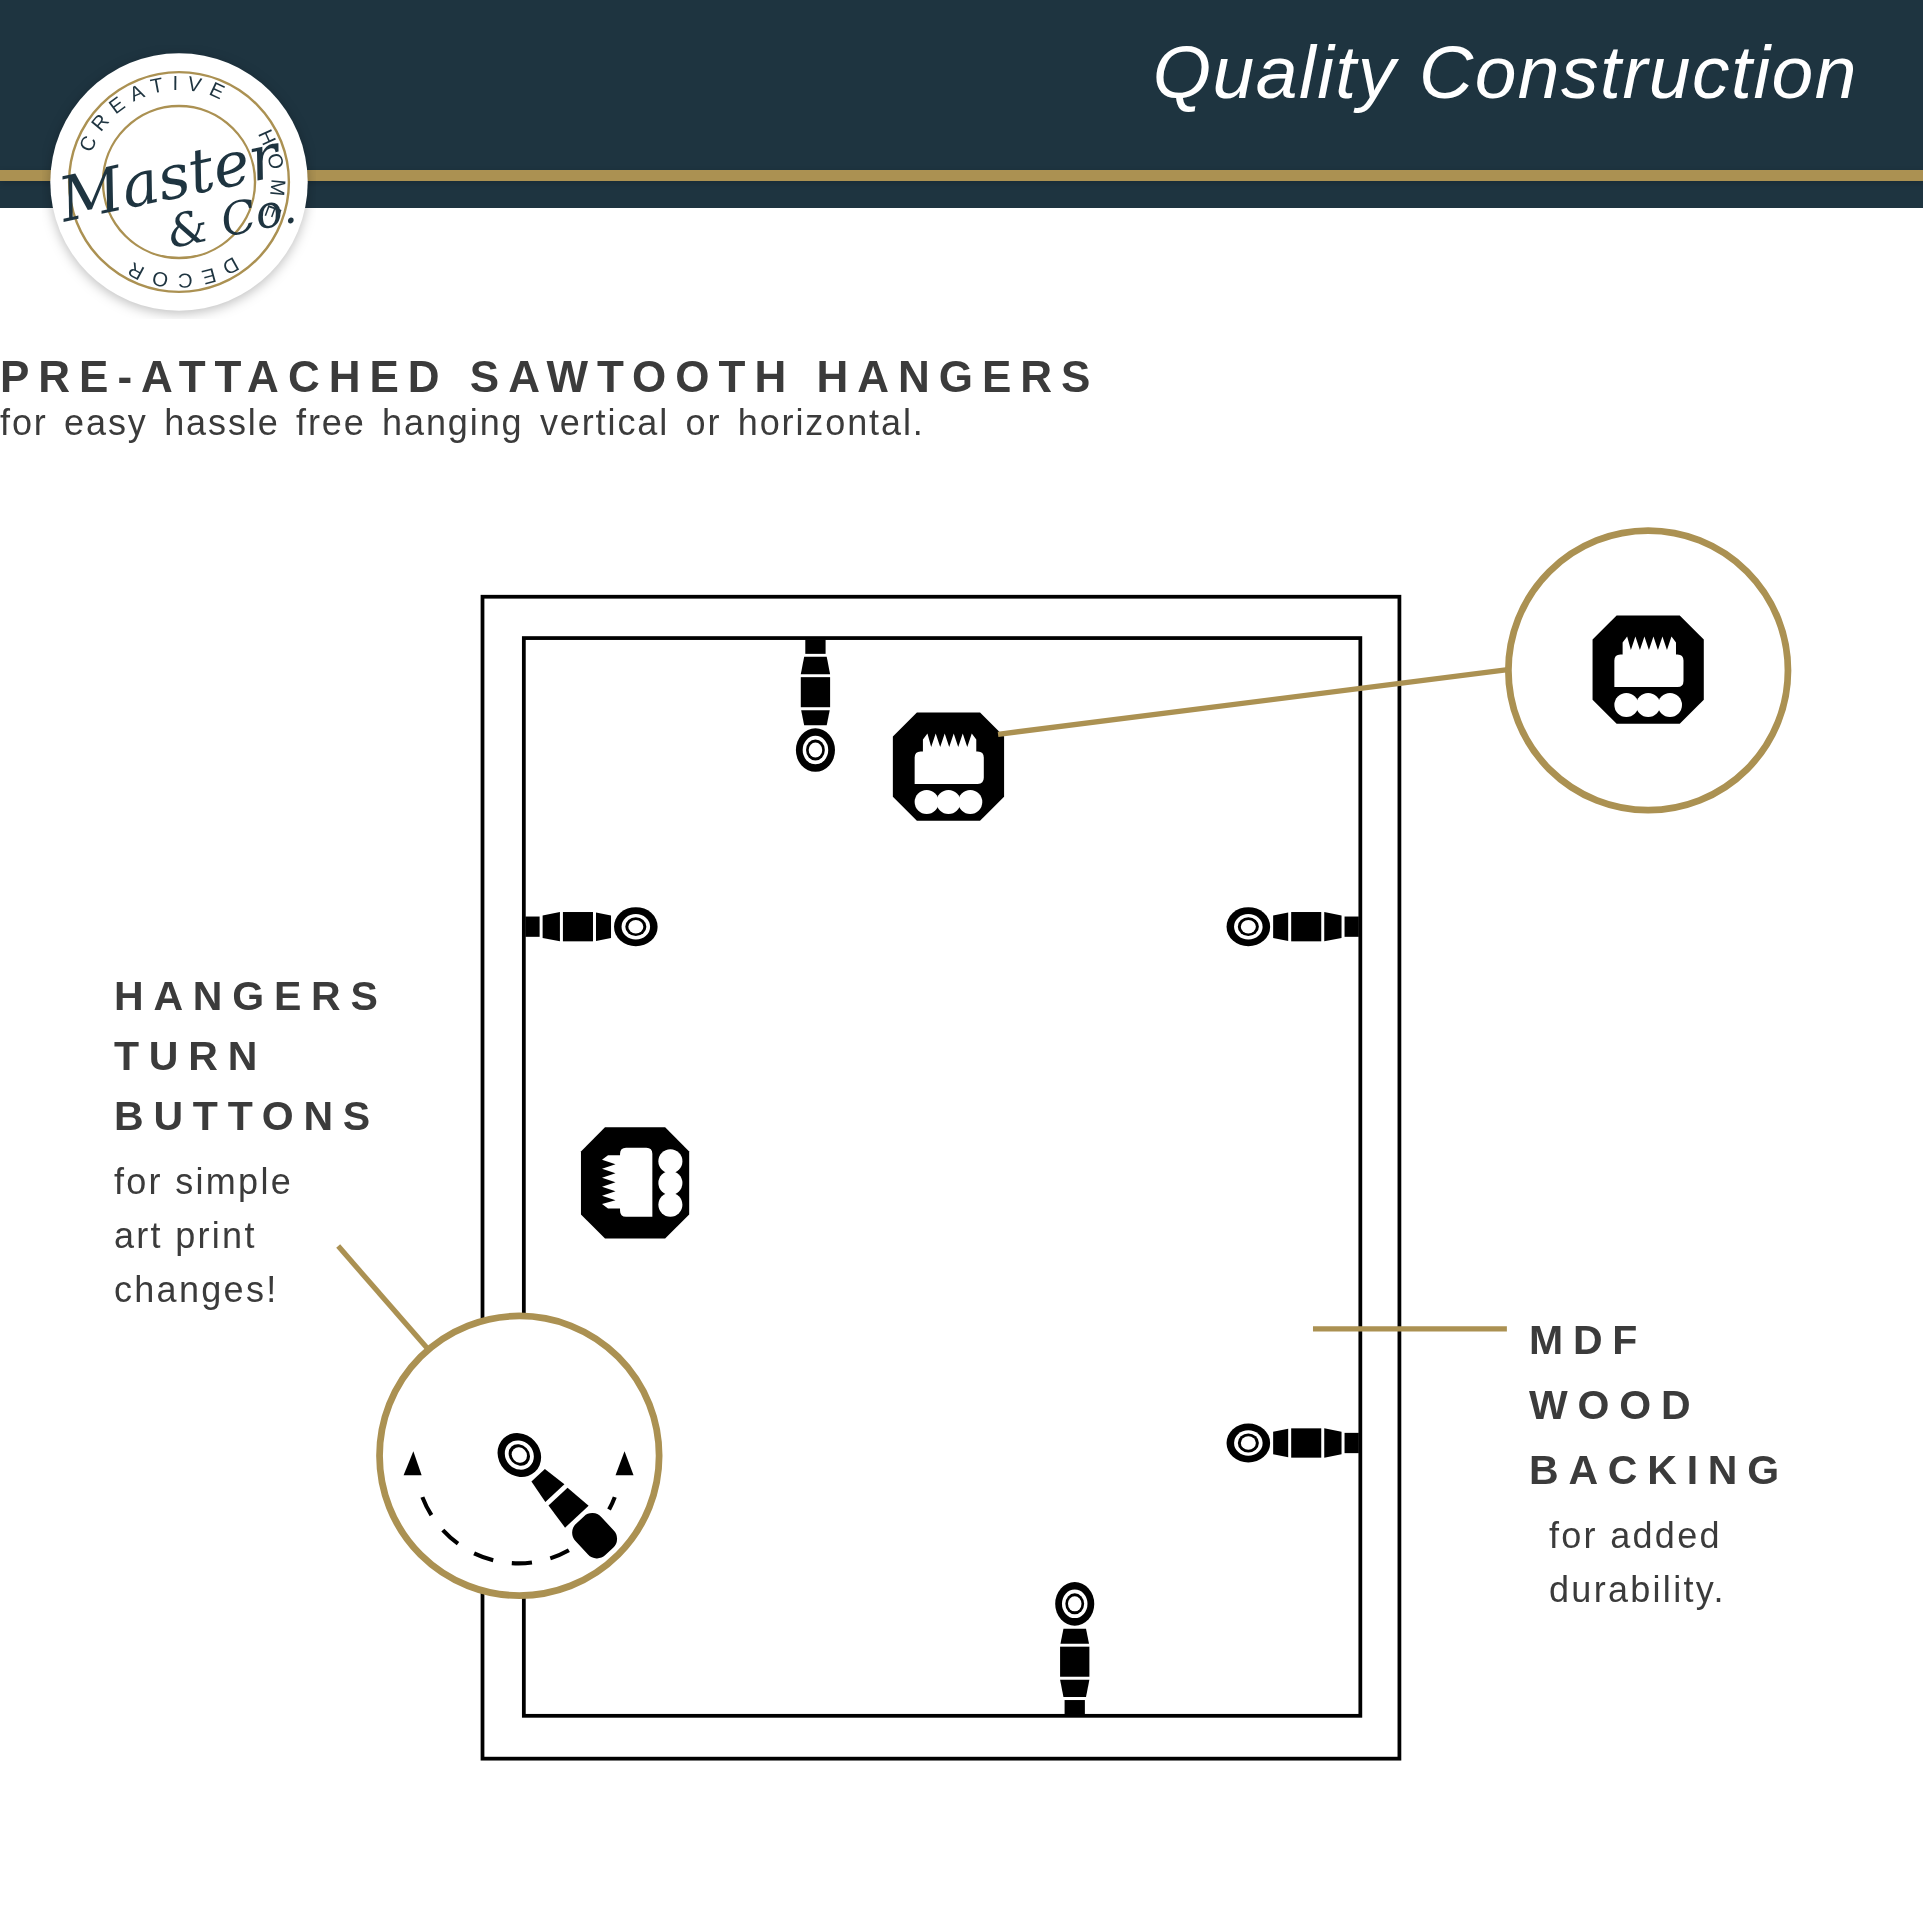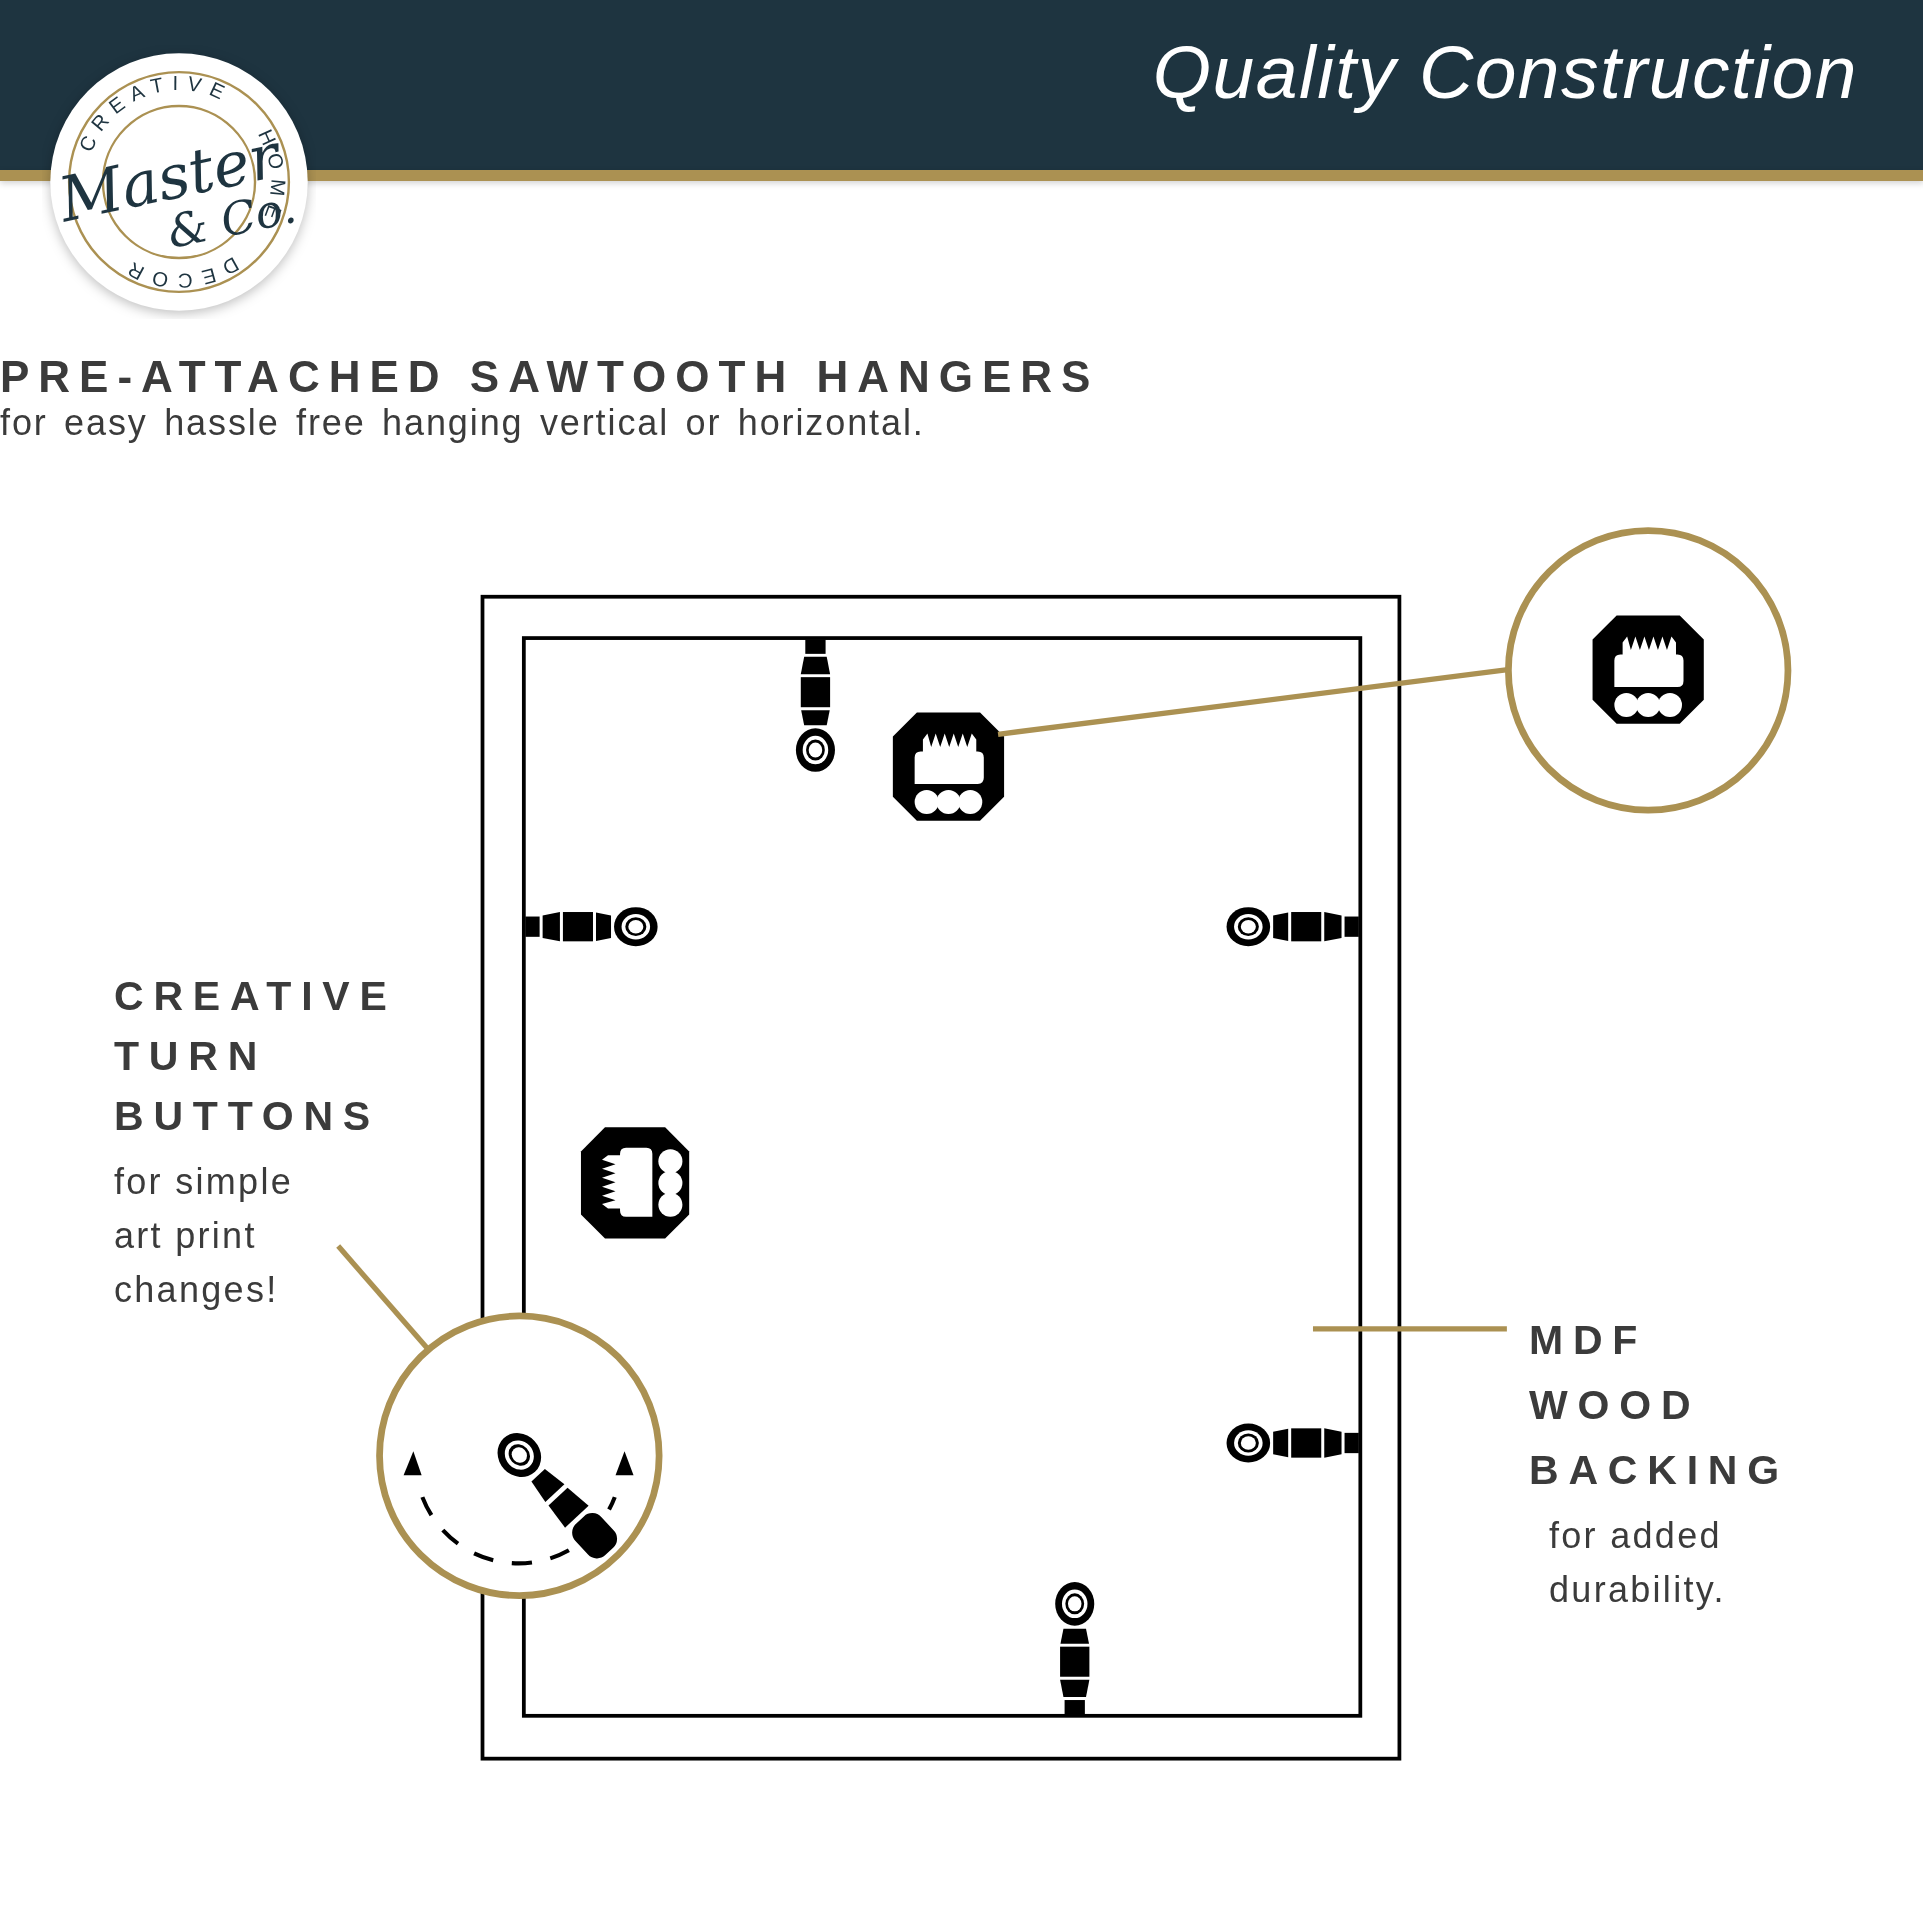--- a/index.html
+++ b/index.html
@@ -3,21 +3,21 @@
 <meta charset="utf-8">
 <style>
   html,body{margin:0;padding:0;}
   body{
     width:1924px;height:1924px;position:relative;overflow:hidden;
     background:#ffffff;
     font-family:"Liberation Sans", sans-serif;
   }
   
   .top-bar{
-    position:absolute;left:0;top:0;width:1924px;height:170px;
+    position:absolute;left:0;top:0;width:1924px;height:208px;
     background:#1E3440;
   }
   .gold-stripe{
     position:absolute;left:0;top:170px;width:1924px;height:10.5px;
     background:#AB9152;
     box-shadow:0 2.3px 6px rgba(0,0,0,0.18);
   }
   .page-title{
     position:absolute;top:28.6px;right:66px;
     font-size:75px;font-style:italic;font-weight:400;
@@ -137,21 +137,21 @@
     <text x="240" y="266" font-size="60" text-anchor="middle">&amp; Co.</text>
   </g>
 </svg>
 
 <div class="hero">
   <div class="hero-title">PRE-ATTACHED SAWTOOTH HANGERS</div>
   <div class="hero-subtitle">for easy hassle free hanging vertical or horizontal.</div>
 </div>
 
 <div class="callout callout-left">
-  <div class="bold-line">CREATIVE</div>
+  <div class="bold-line">HANGERS</div>
   <div class="bold-line">TURN</div>
   <div class="bold-line">BUTTONS</div>
   <div class="body-block">
     <div class="body-line">for simple</div>
     <div class="body-line">art print</div>
     <div class="body-line">changes!</div>
   </div>
 </div>
 
 <div class="callout callout-right">

